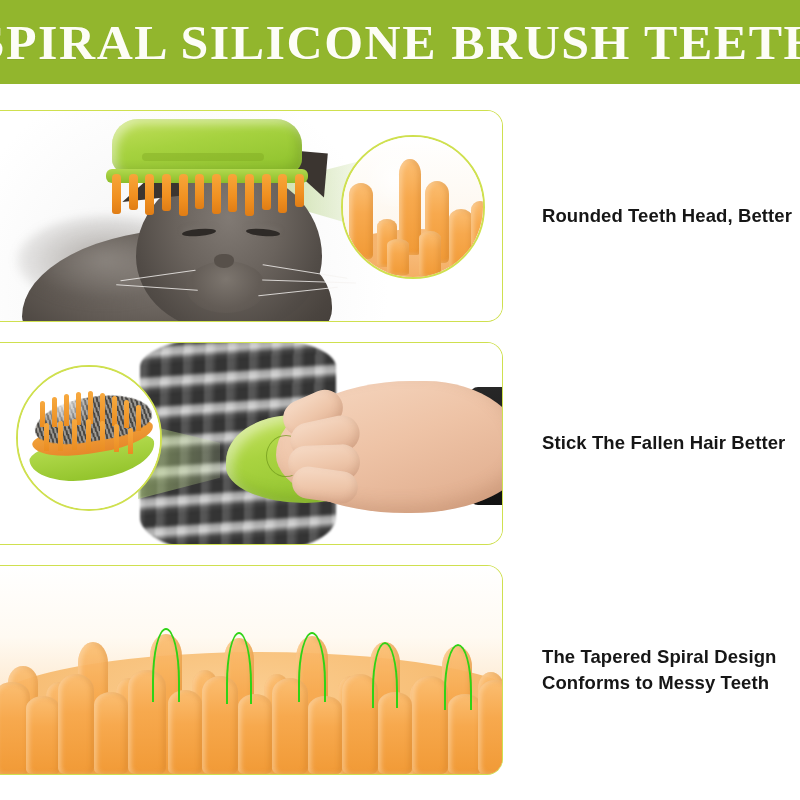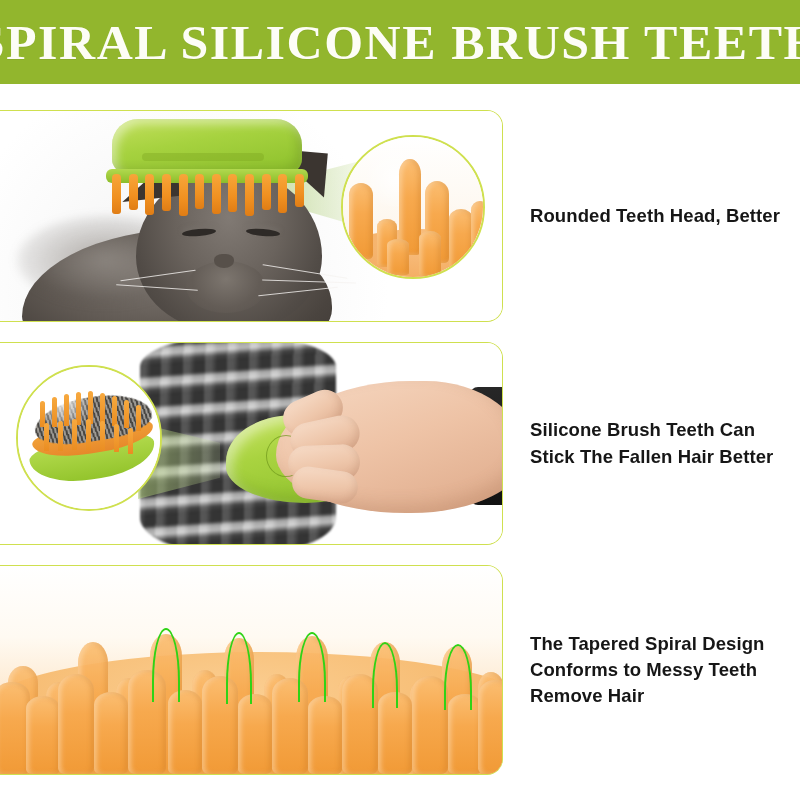--- a/index.html
+++ b/index.html
@@ -43,20 +43,21 @@
     transform: scaleX(1.02);
     text-shadow: 0 1px 0 rgba(0,0,0,0.05);
   }
 
   
   .row {
     position: absolute;
     left: 0;
     display: flex;
     align-items: center;
+    gap: 12px;
   }
   .row-1 { top: 110px; height: 212px; width: 800px; }
   .row-2 { top: 342px; height: 203px; width: 800px; }
   .row-3 { top: 565px; height: 210px; width: 740px; }
 
   .photo-panel {
     position: relative;
     width: 503px;
     height: 100%;
     border: 1.6px solid #cfe04f;
@@ -479,21 +480,20 @@
         <div class="c2-tooth" style="left:54px; top:52px; height:31px;"></div>
         <div class="c2-tooth" style="left:68px; top:52px; height:31px;"></div>
         <div class="c2-tooth" style="left:82px; top:54px; height:30px;"></div>
         <div class="c2-tooth" style="left:96px; top:57px; height:28px;"></div>
         <div class="c2-tooth" style="left:110px;top:61px; height:26px;"></div>
         <div class="hl-soft" style="left:10px; top:8px; width:70px; height:52px;"></div>
       </div>
     </div>
 
     <div class="caption">
-      <span class="line">Silicone Brush Teeth Can</span>
       <span class="line">Stick The Fallen Hair Better</span>
     </div>
   </div>
 
   <div class="row row-3">
 
     <div class="photo-panel">
       <div class="p3-bg"></div>
       <div class="p3-plate"></div>
       <div class="p3-greenspot"></div>
@@ -532,17 +532,16 @@
       <div class="spike front" style="left:342px;width:36px; height:100px;"></div>
       <div class="spike front" style="left:378px;width:34px; height:82px;"></div>
       <div class="spike front" style="left:412px;width:36px; height:98px;"></div>
       <div class="spike front" style="left:448px;width:34px; height:80px;"></div>
       <div class="spike front" style="left:478px;width:34px; height:94px;"></div>
     </div>
 
     <div class="caption">
       <span class="line">The Tapered Spiral Design</span>
       <span class="line">Conforms to Messy Teeth</span>
-      <span class="line">Remove Hair</span>
     </div>
   </div>
 
 </div>
 
 </body></html>

